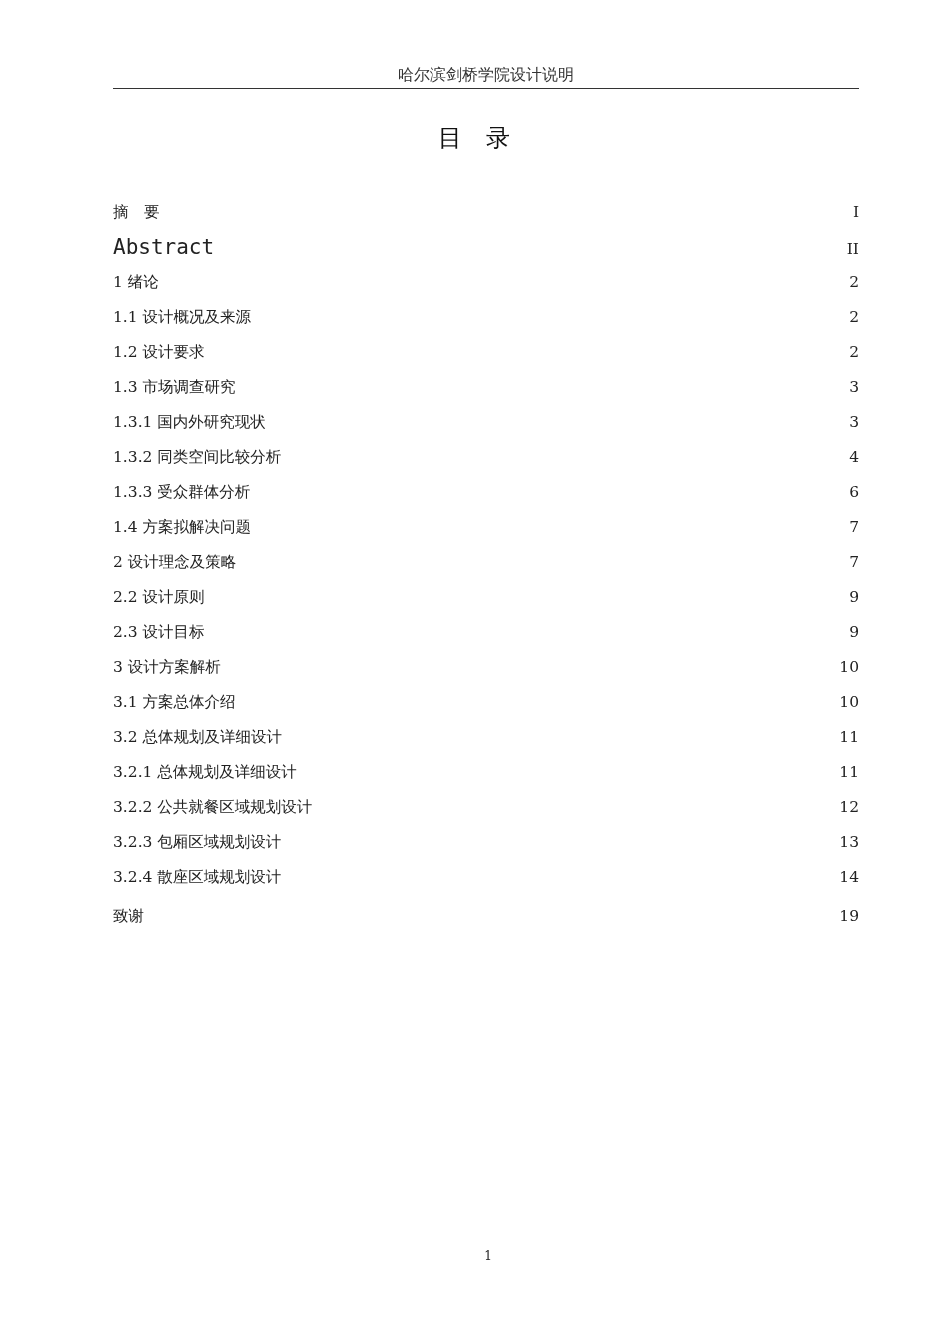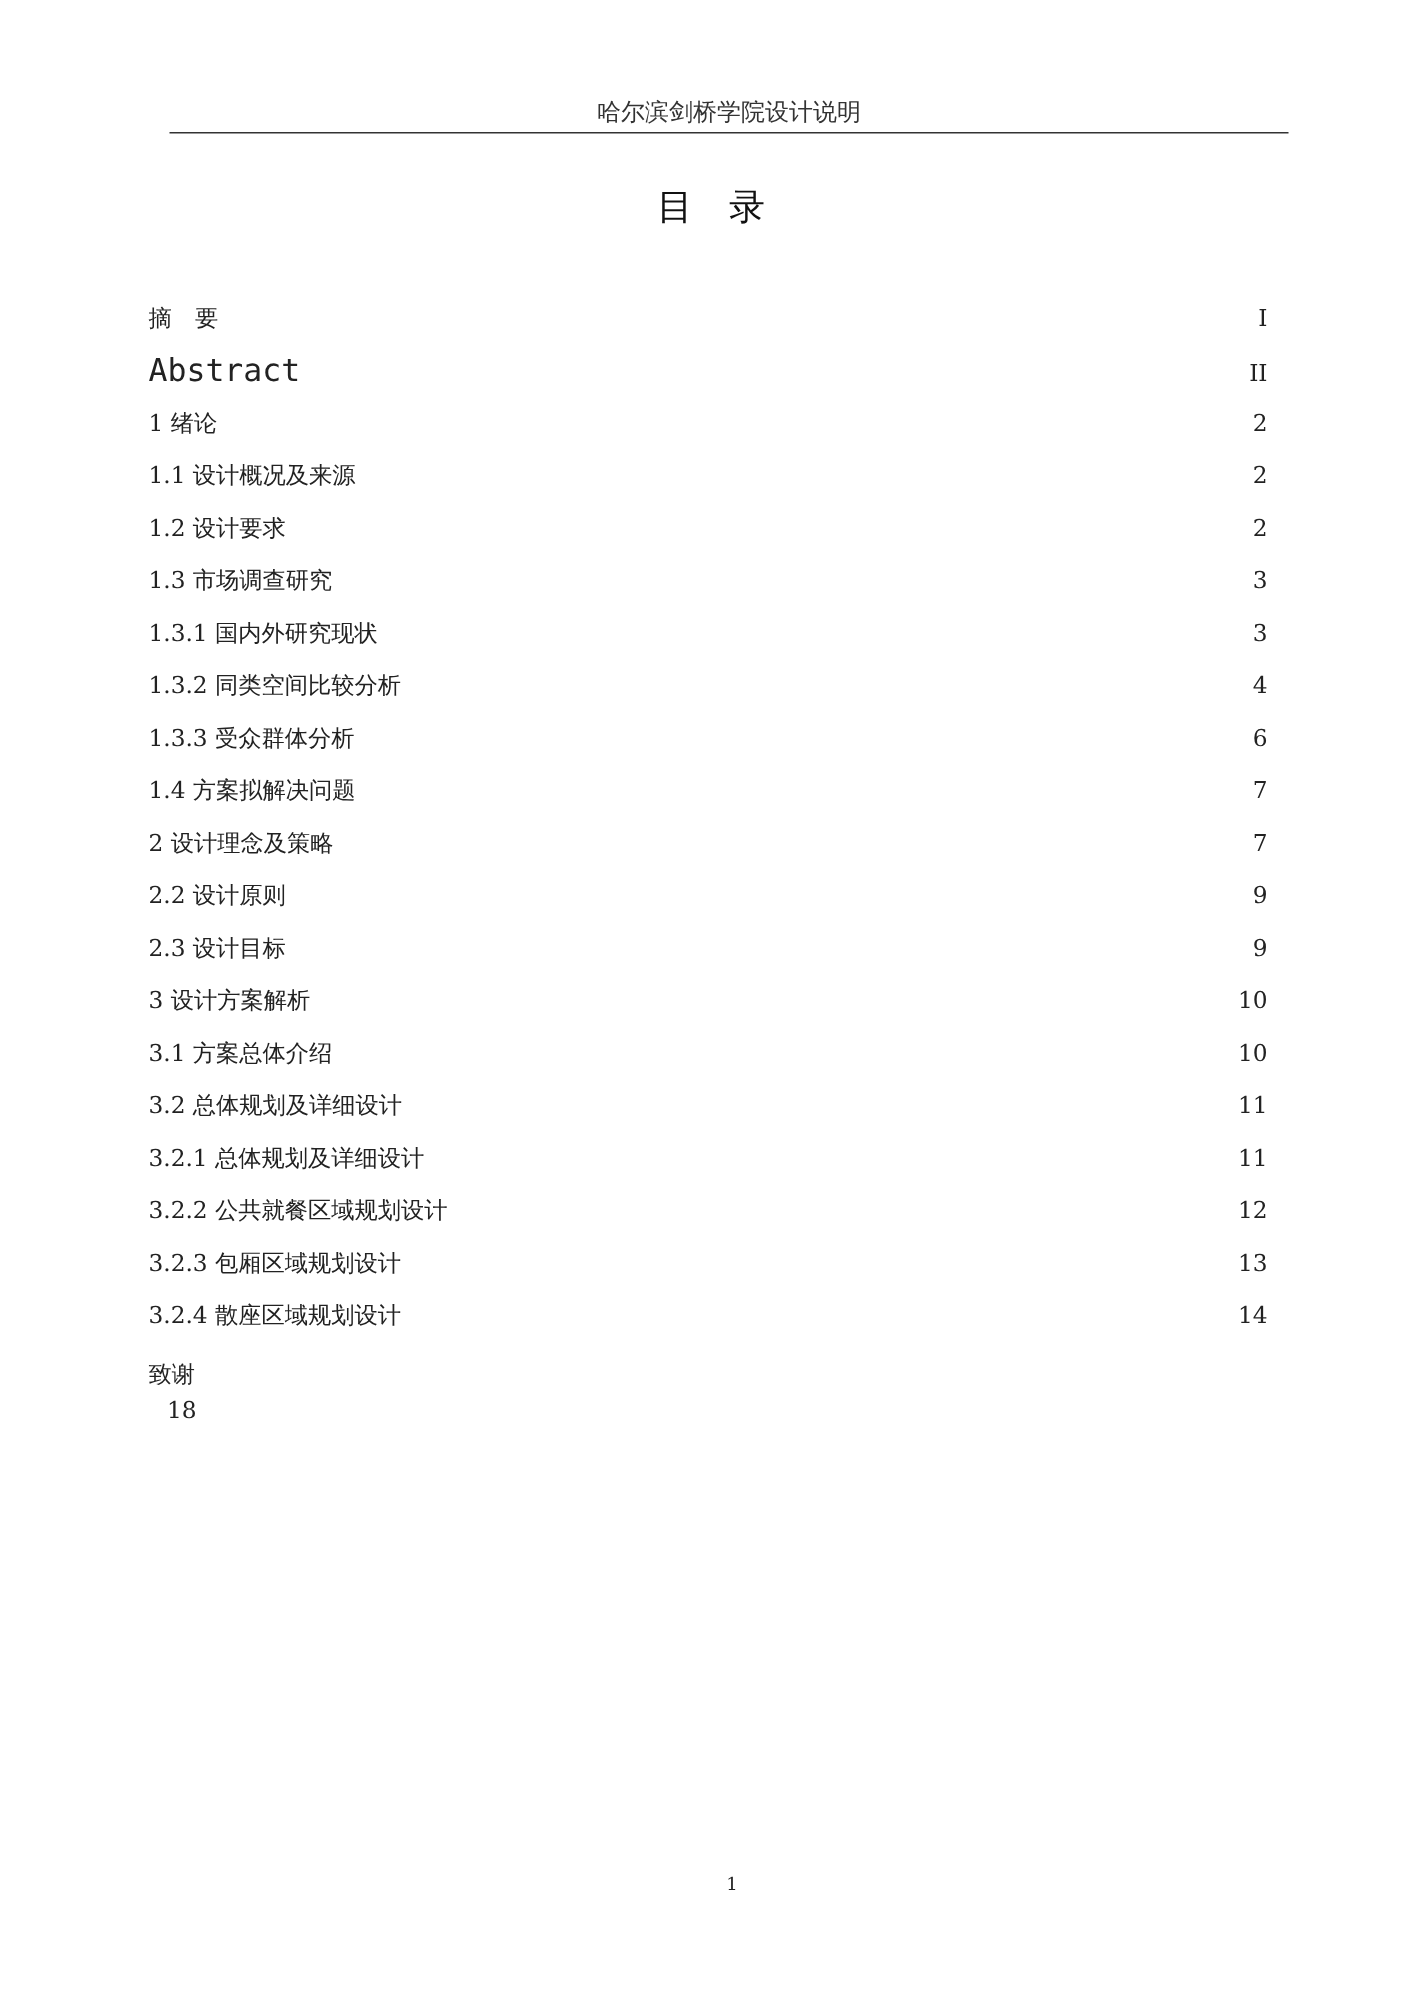--- a/index.html
+++ b/index.html
@@ -41,39 +41,38 @@
     width: 972px;
     text-align: center;
     font-family: "DejaVu Sans", "Liberation Sans", sans-serif;
     font-size: 24px;
     line-height: 32px;
     letter-spacing: 24px;
     color: #111111;
   }
   .toc-list {
     position: absolute;
-    left: 99px;
+    left: 113px;
     top: 200px;
     width: 746px;
     margin: 0;
     padding: 0;
     list-style: none;
   }
   .toc-row {
     display: flex;
     align-items: baseline;
     height: 35px;
     font-size: 15.5px;
     line-height: 24px;
     white-space: nowrap;
     color: #222222;
   }
   .toc-row.last {
     margin-top: 4px;
-    flex-direction: column;
   }
   .toc-label {
     flex: 0 0 auto;
     padding-right: 6px;
   }
   .toc-label.abstract {
     font-family: "DejaVu Sans Mono", "Liberation Mono", monospace;
     font-size: 21px;
   }
   .toc-leader {
@@ -216,17 +215,17 @@
     <span class="toc-page">13</span>
   </li>
   <li class="toc-row">
     <span class="toc-label">3.2.4  散座区域规划设计</span>
     <span class="toc-leader"></span>
     <span class="toc-page">14</span>
   </li>
   <li class="toc-row last">
     <span class="toc-label">致谢</span>
     <span class="toc-leader"></span>
-    <span class="toc-page">18</span>
+    <span class="toc-page">19</span>
   </li>
 </ul>
 
 <div class="page-footer">1</div>
 
 </body></html>

